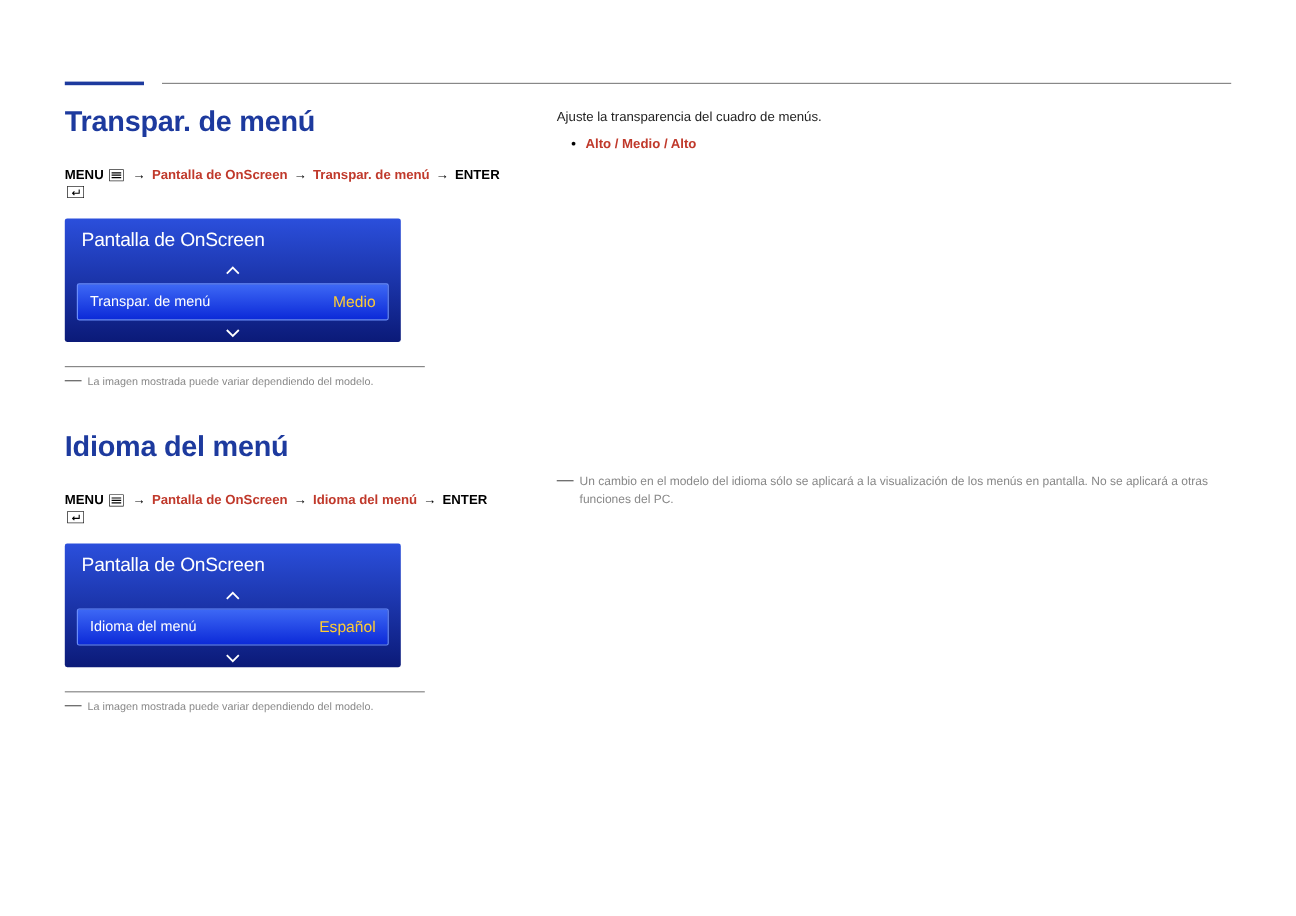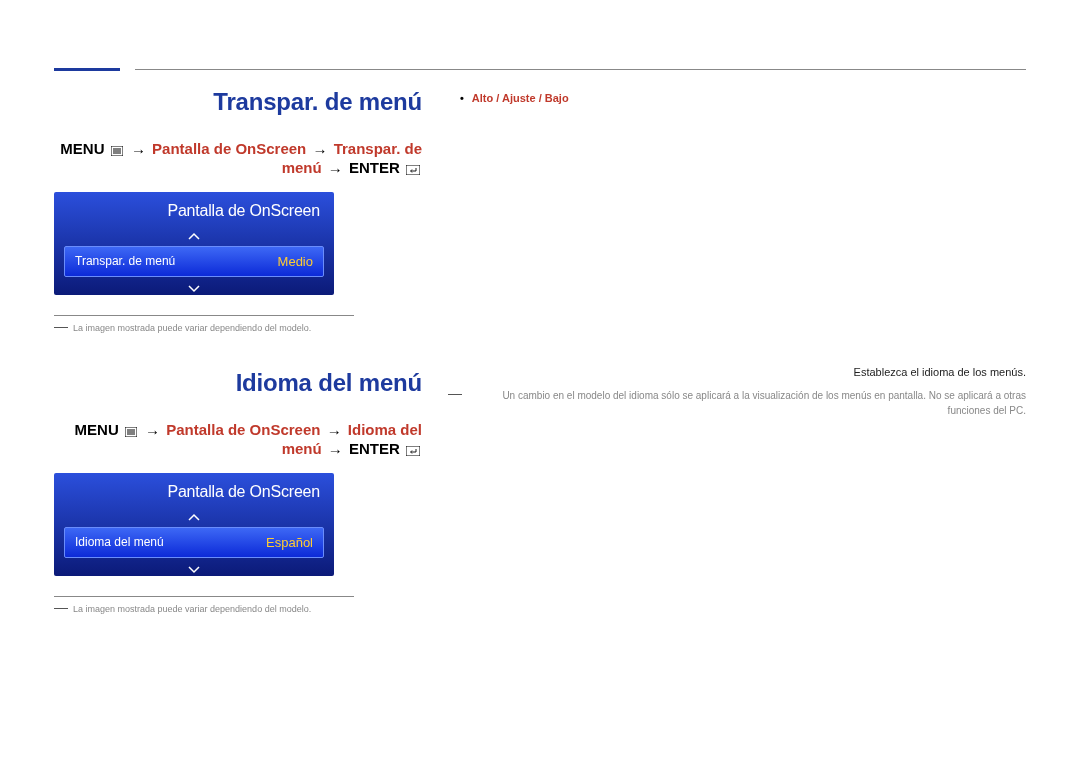--- a/index.html
+++ b/index.html
@@ -26,41 +26,40 @@
     .header-line {
       position: absolute;
       top: 69px;
       left: 135px;
       right: 54px;
       height: 1px;
       background: #888;
     }
     .content-wrap {
       display: flex;
-      gap: 26px;
+      gap: 42px;
       padding-top: 28px;
-      text-align: right;
     }
     .left-col {
       width: 368px;
       flex-shrink: 0;
     }
     .right-col {
       flex: 1;
       padding-top: 4px;
     }
     .section-title {
       color: #1d3a9e;
       font-size: 24px;
       font-weight: 600;
       margin-bottom: 24px;
       letter-spacing: -0.2px;
     }
     .breadcrumb {
-      font-size: 15px;
+      font-size: 11px;
       margin-bottom: 14px;
       color: #000;
     }
     .breadcrumb .bold { font-weight: bold; }
     .breadcrumb .arrow { color: #000; margin: 0 2px; }
     .breadcrumb .hl { color: #c0392b; font-weight: bold; }
     .menu-icon, .enter-icon {
       display: inline-block;
       vertical-align: -2px;
       margin: 0 2px;
@@ -256,26 +255,26 @@
     </div>
 
     <div class="divider-line"></div>
     <div class="note">
       <span class="note-dash">―</span>
       <span>La imagen mostrada puede variar dependiendo del modelo.</span>
     </div>
   </div>
 
   <div class="right-col">
+    <div class="desc-text">Ajuste la transparencia del cuadro de menús.</div>
     <div class="bullet-row">
       <span class="bullet-dot">•</span>
-      <span class="option-list">Alto / Ajuste / Bajo</span>
+      <span class="option-list">Alto / Medio / Alto</span>
     </div>
 
     <div class="section-gap"></div>
 
-    <div class="desc-text">Establezca el idioma de los menús.</div>
     <div class="sub-note">
       <span class="dash">―</span>
       <span>Un cambio en el modelo del idioma sólo se aplicará a la visualización de los menús en pantalla. No se aplicará a otras funciones del PC.</span>
     </div>
   </div>
 </div>
 
 </body></html>

